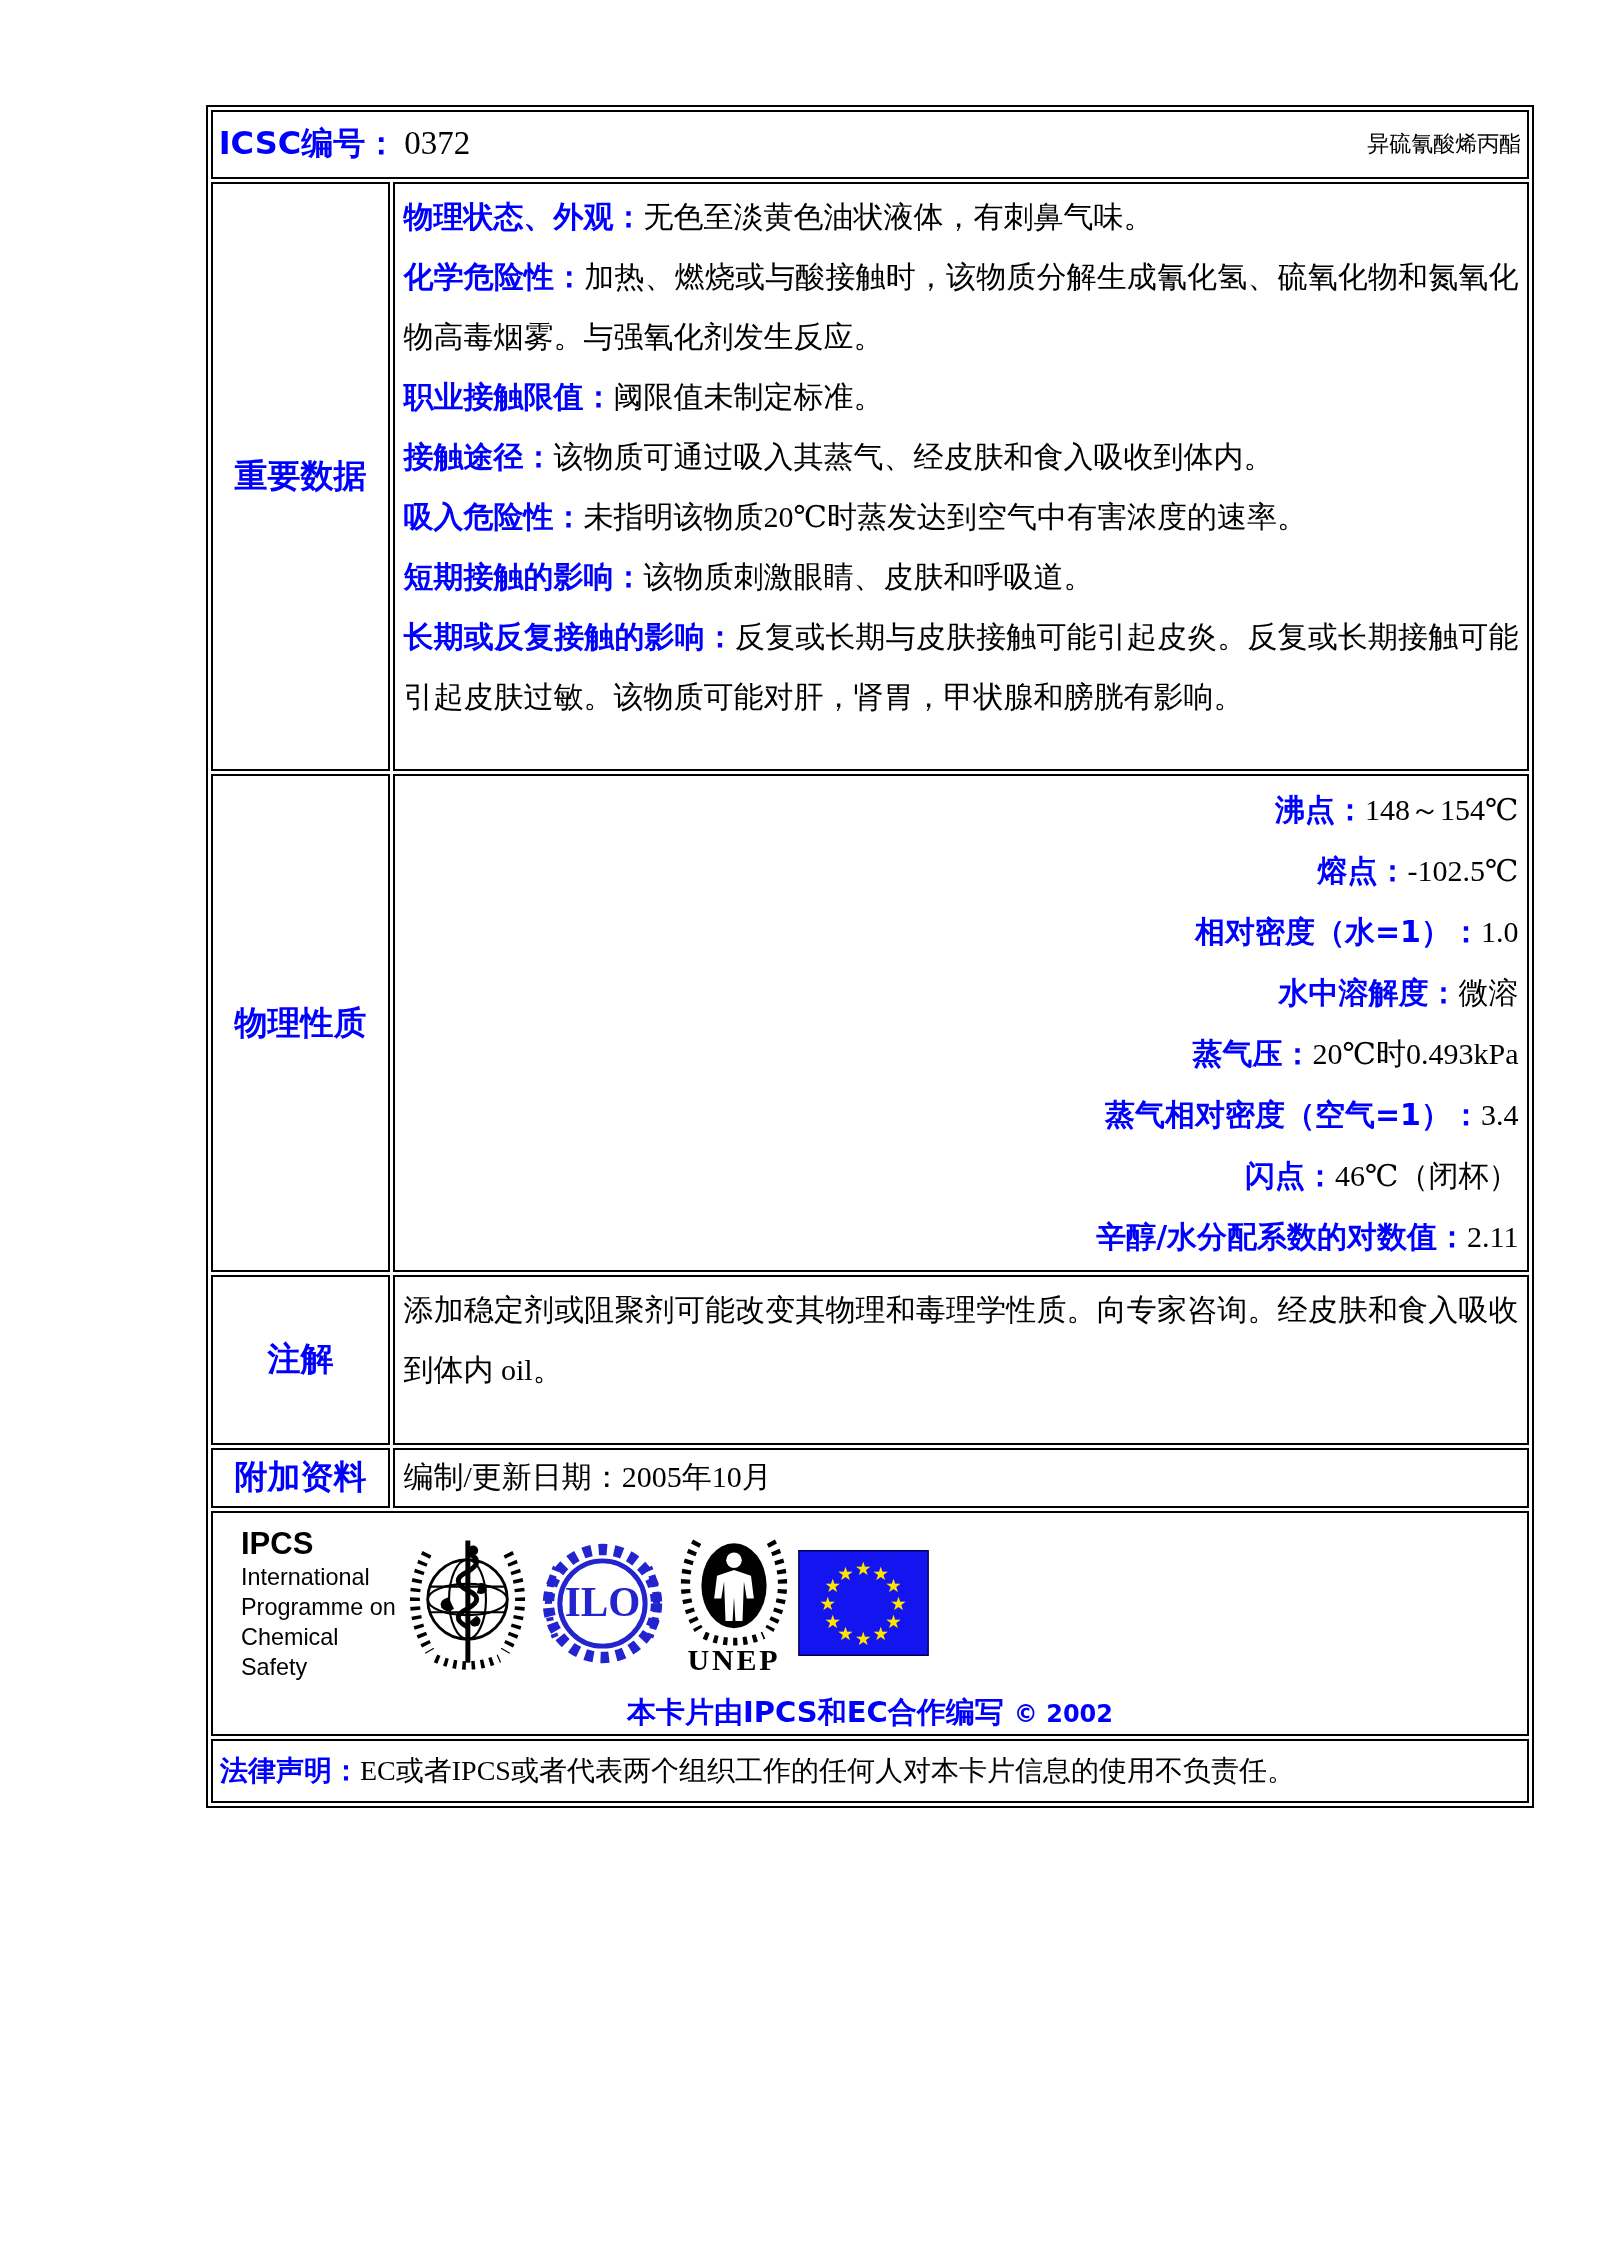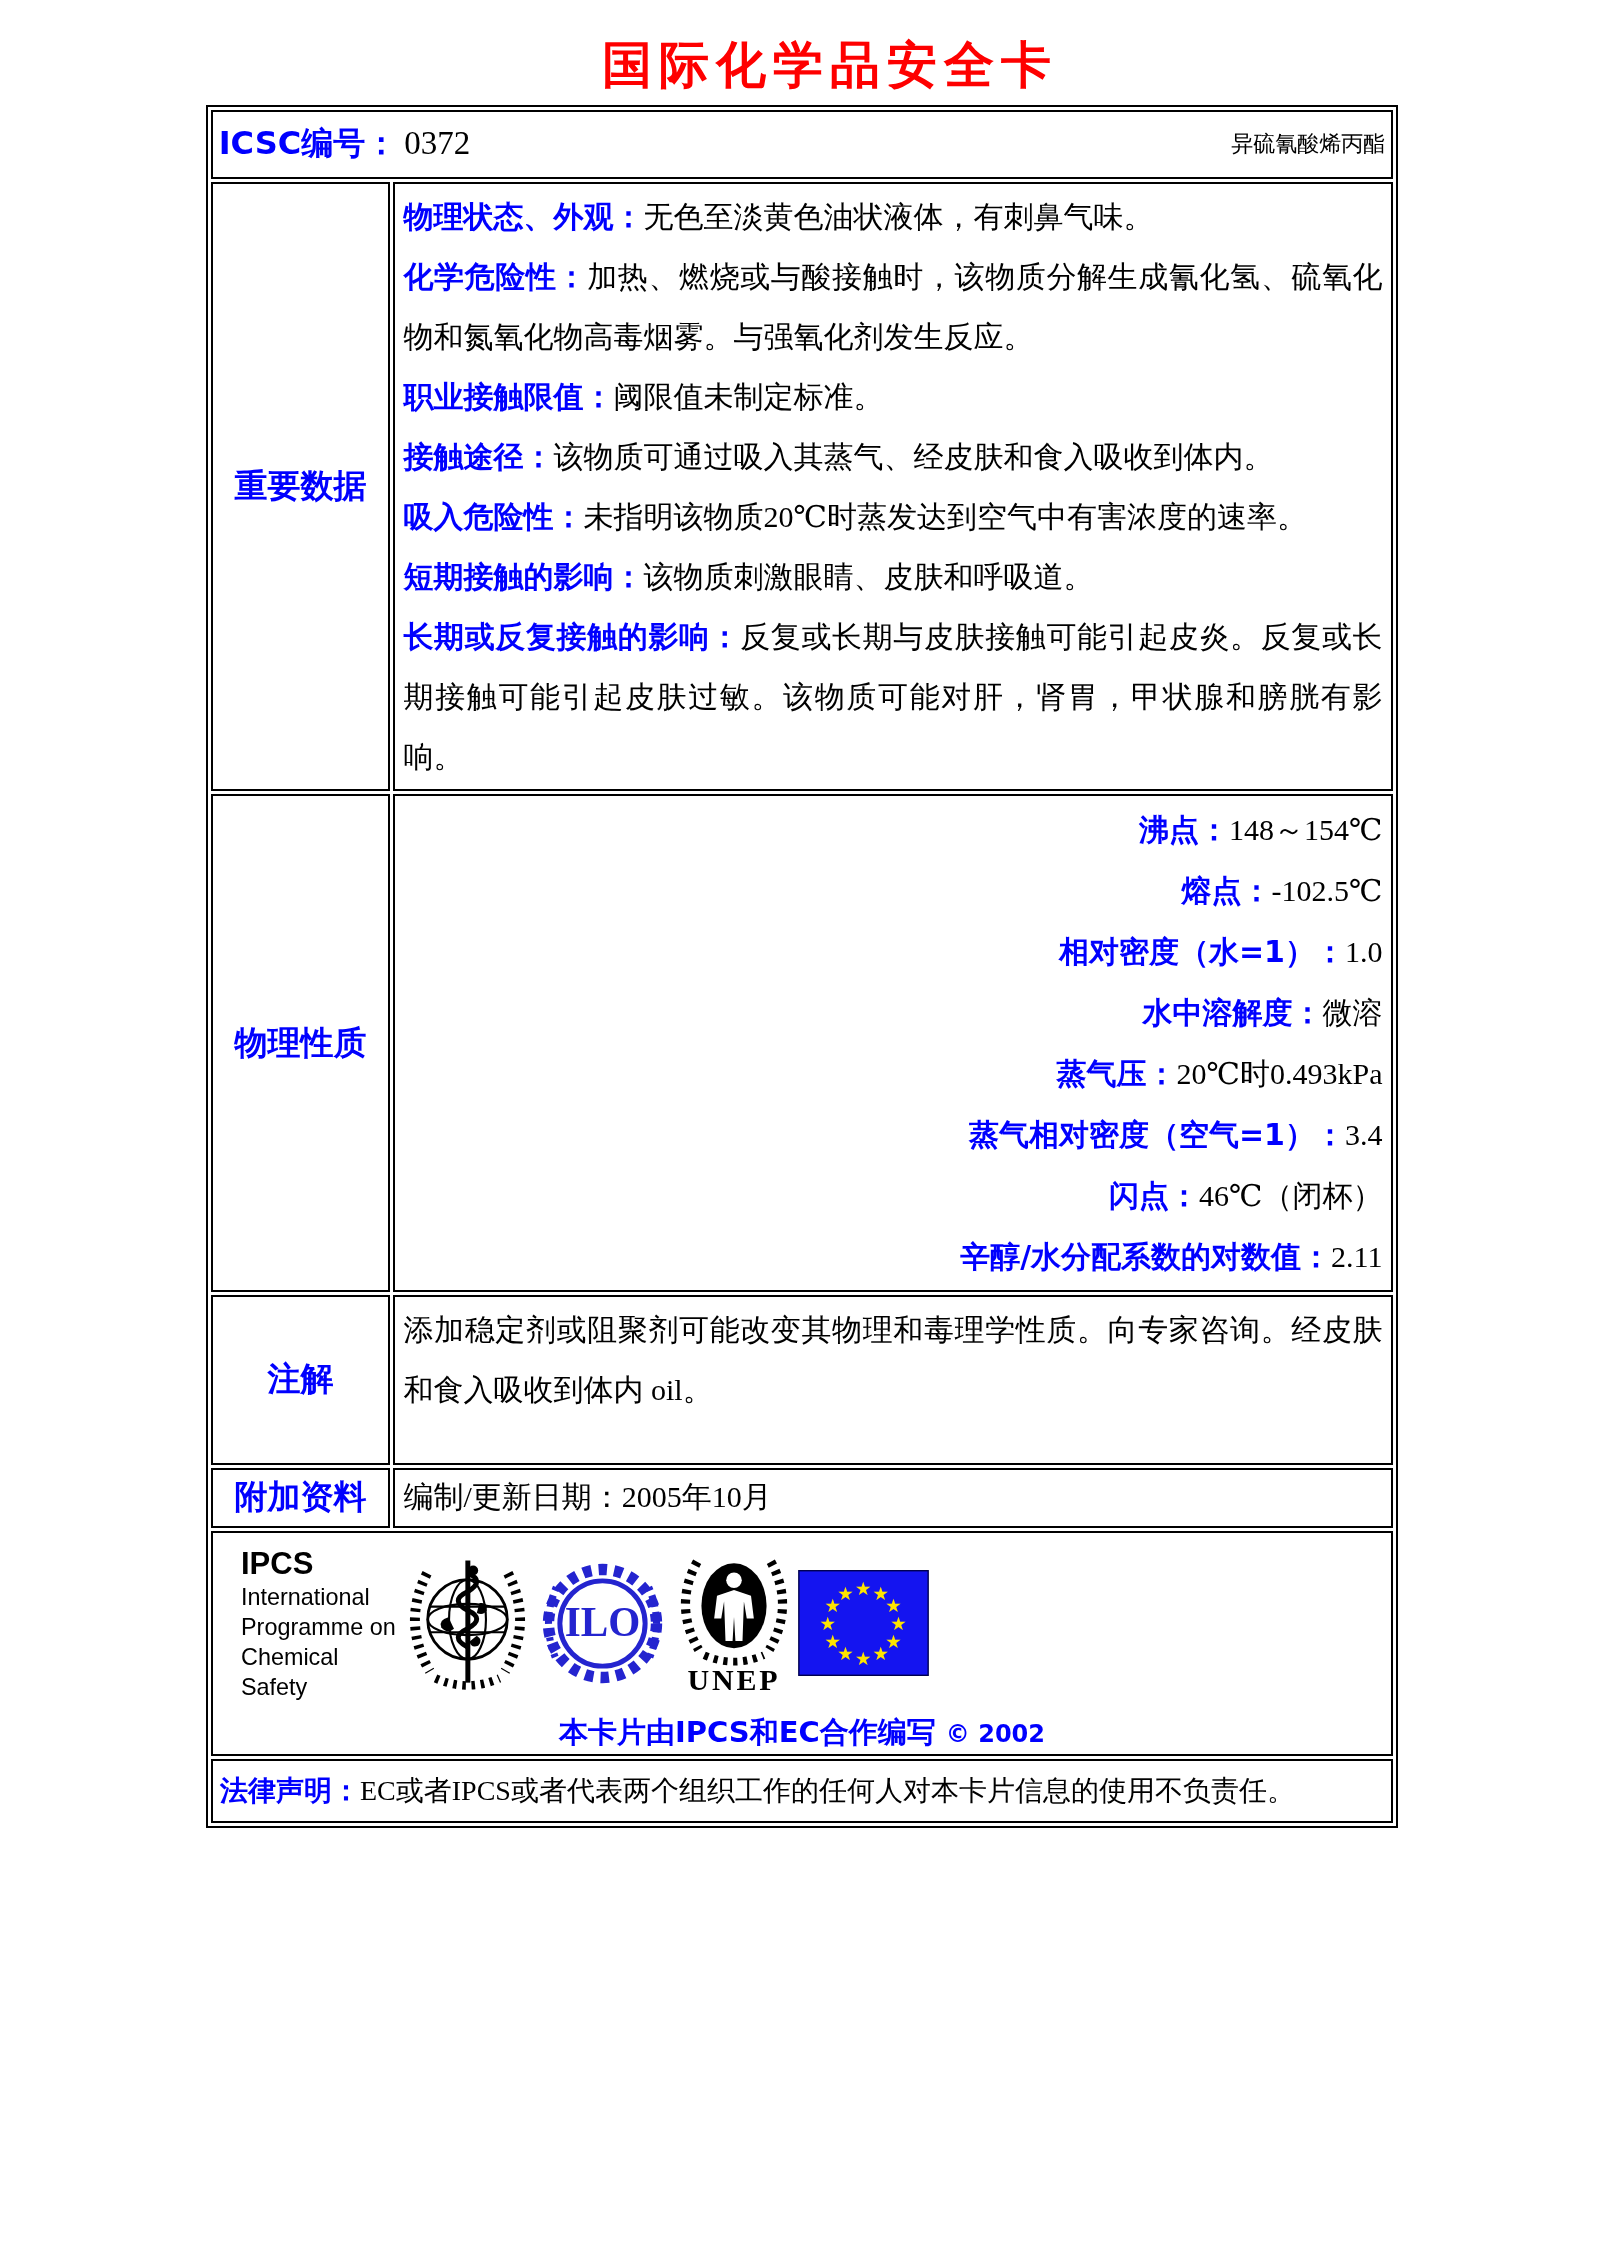--- a/index.html
+++ b/index.html
@@ -8,21 +8,21 @@
     font-family:"Liberation Serif","DejaVu Serif",serif;
     overflow:hidden;
   }
   .page-title {
     position:absolute; left:206px; top:25.5px; width:1248px; height:78px;
     text-align:center; line-height:78px;
     color:#fe0000; font-weight:bold; font-size:50px; letter-spacing:7px;
     font-family:"DejaVu Sans","Liberation Sans",sans-serif;
   }
   table.icsc {
-    position:absolute; left:206px; top:105px; width:1192px;
+    position:absolute; left:206px; top:105px; width:1328px;
     border-collapse:separate; border-spacing:3.5px;
     border:2.1px solid #000; table-layout:fixed; background:#fff;
   }
   col.c-label { width:179px; }
   td { border:2.1px solid #000; vertical-align:top; padding:1.4px 7px; background:#fff; }
 
   td.header-cell { height:62px; vertical-align:middle; padding:1.4px 5.7px; }
   .header-flex { display:flex; justify-content:space-between; align-items:center; }
   .card-no-label {
     color:#0000fe; font-weight:bold; font-size:32px;
@@ -79,21 +79,20 @@
     font-family:"DejaVu Sans","Liberation Sans",sans-serif;
   }
   .legal-text { color:#000; font-size:28px;text-align:right; }
   svg { display:block; }
 </style>
 </head>
 <body>
 
 <div class="page">
 
-  <div class="page-title">国际化学品安全卡</div>
 
   <table class="icsc">
     <colgroup>
         <col class="c-label">
         <col>
       </colgroup>
 
     <tbody>
         <tr>
       <td colspan="2" class="header-cell">

